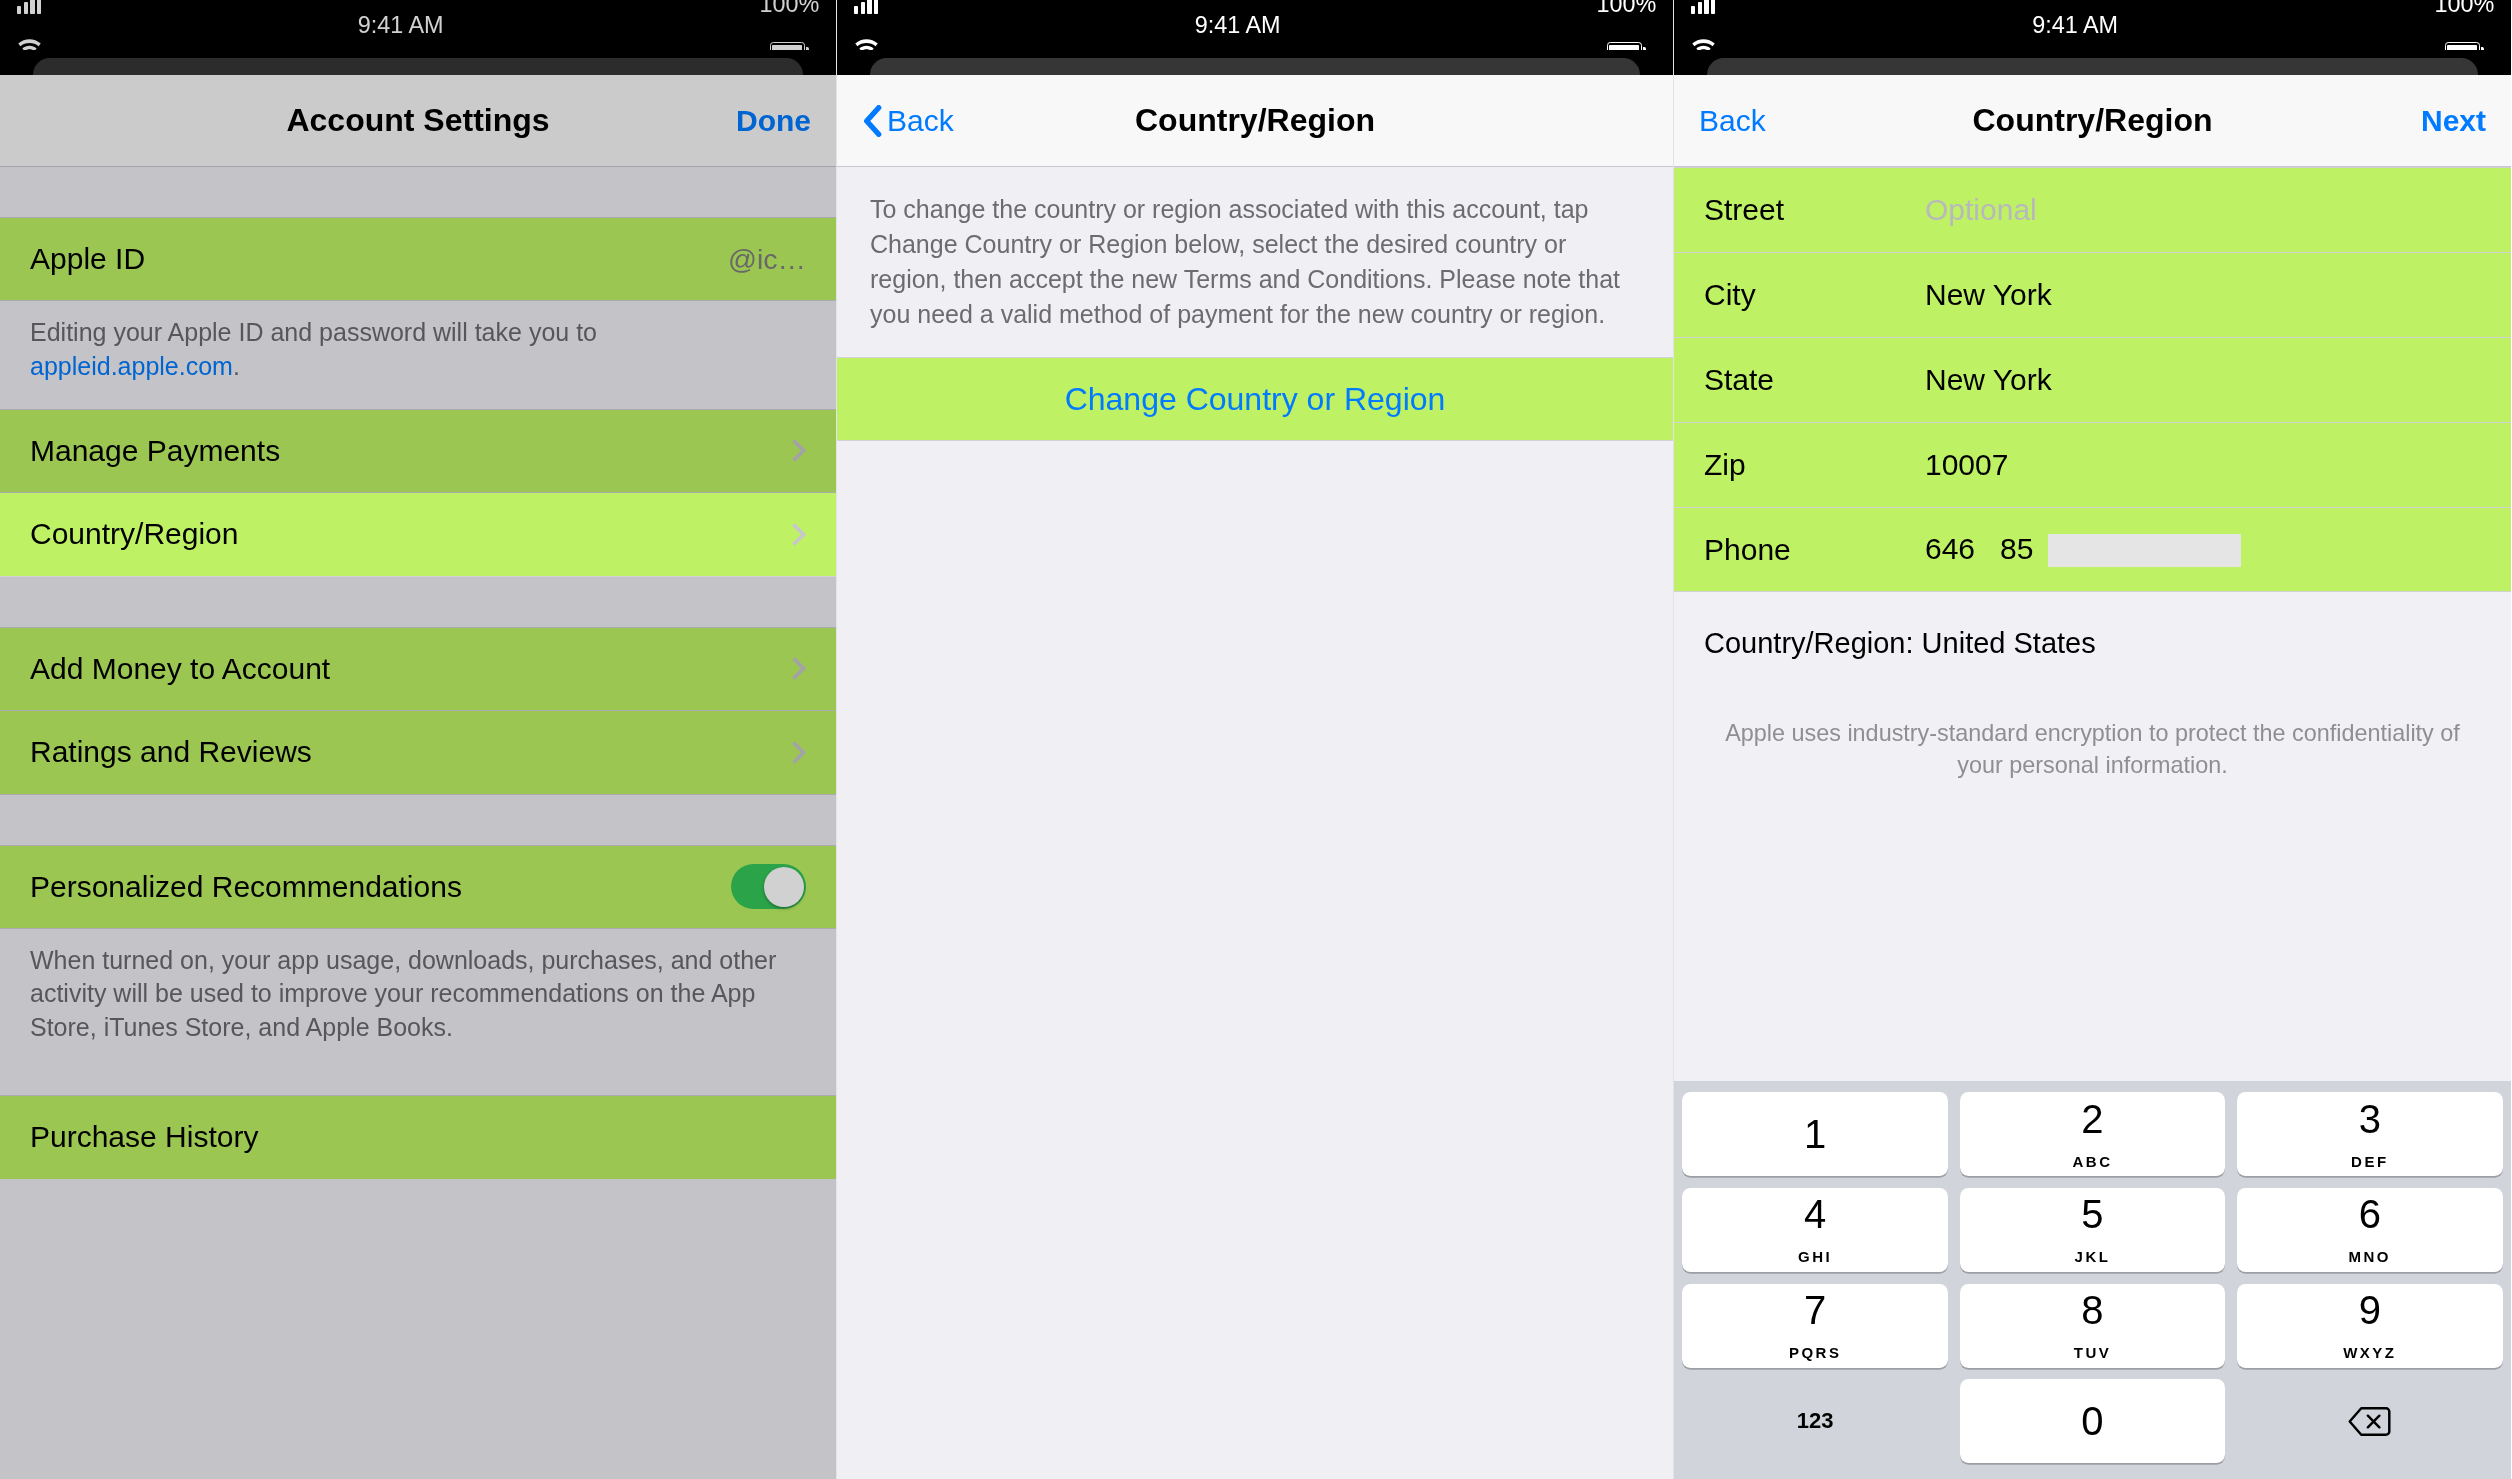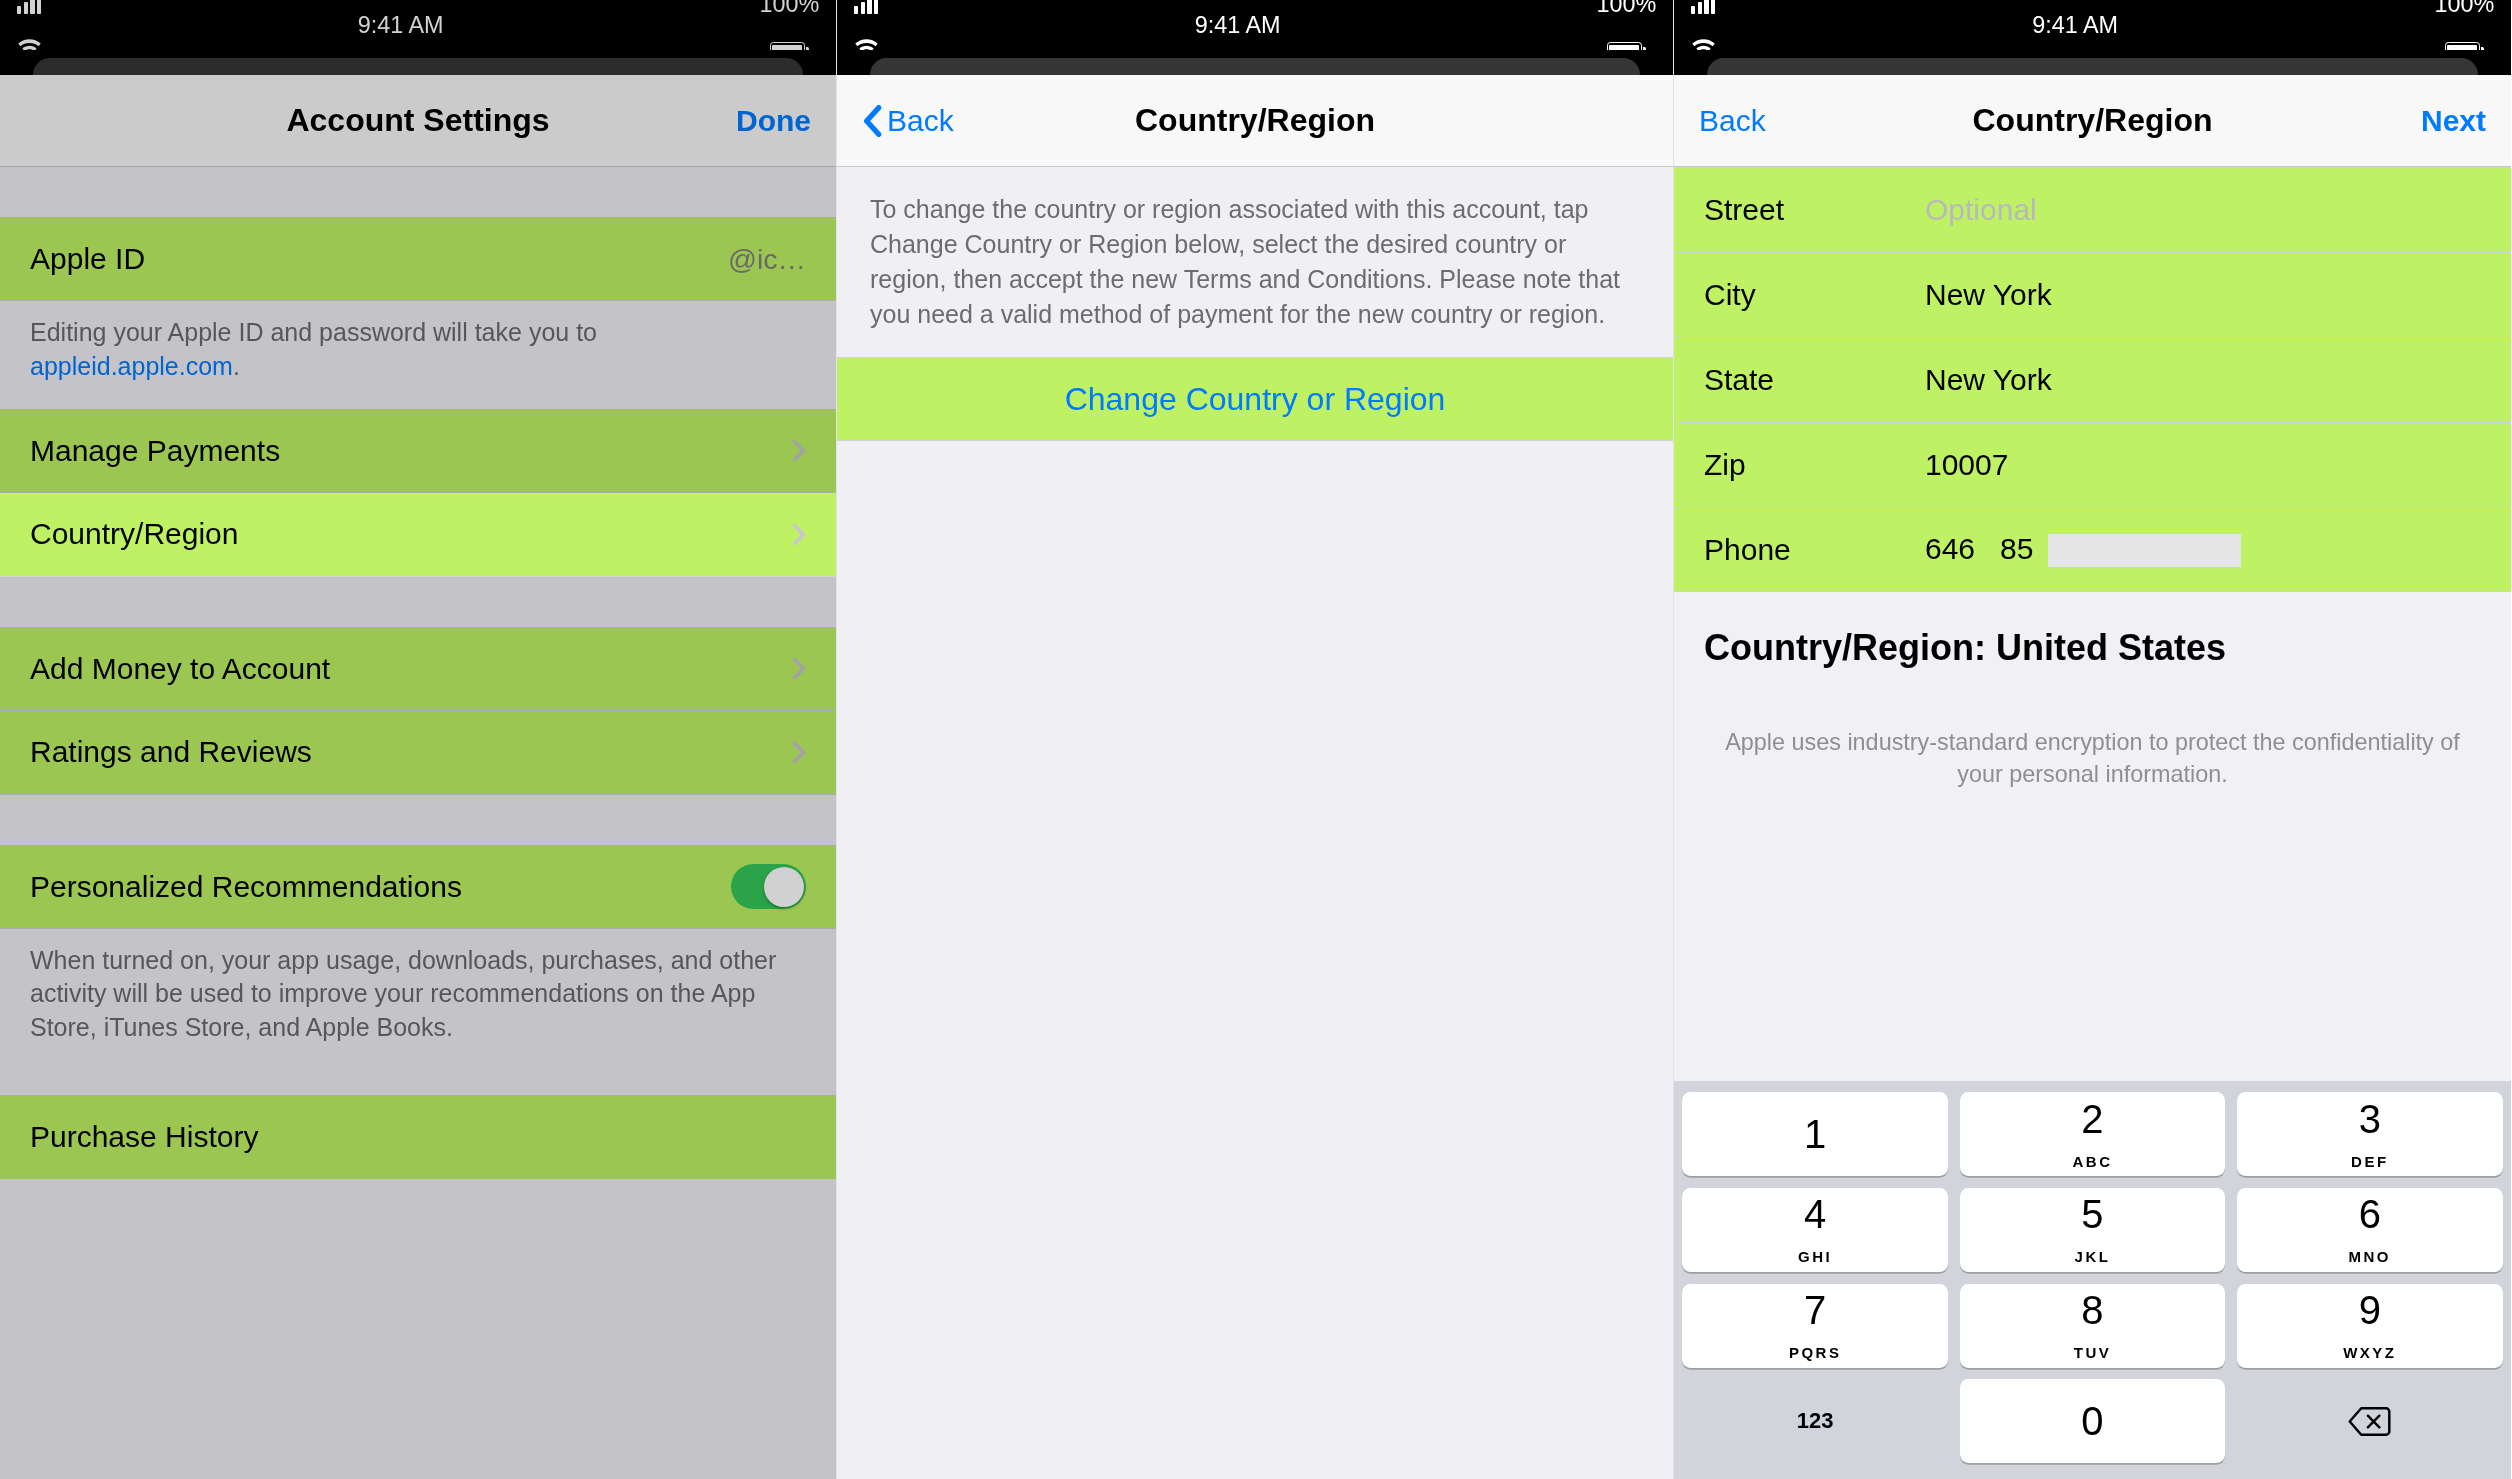--- a/index.html
+++ b/index.html
@@ -104,21 +104,21 @@
   .row .chev { margin-left:13.4px; color:#c7c7cc; }
   .chev svg { width:15px; height:25px; display:block; }
   .row.link { justify-content:center; color:#007aff; font-size:32px; }
   .row.input { padding:0; }
   .row.input .label { padding:0 0 0 30px; width: 251px; color:#000; font-size:30px; }
   .row.input input {
     border:none; outline:none; flex:1; font-size:30px; font-family:inherit;
     padding: 0 30px 0 0; height:84px; background:transparent; color:#000;
   }
   .row.input input::placeholder { color:#b8b8bd; }
-  .row.header-row { background:transparent; border:none; min-height:auto; padding: 35px 30px 8.4px; font-size:36px; font-weight:700; }
+  .row.header-row { background:transparent; border:none; min-height:auto; padding: 35px 30px 8.4px; font-size:29px; font-weight:400; }
 
   .footnote {
     font-size: 25px;
     color:#6b6b70;
     padding: 15px 30px 0 30px;
     line-height:1.35;
   }
   .footnote a { color:#007aff; text-decoration:none; }
   .footnote.center { text-align:center; font-size:23.4px; color:#8e8e93; padding-top:50px; padding-bottom:0; }
 

